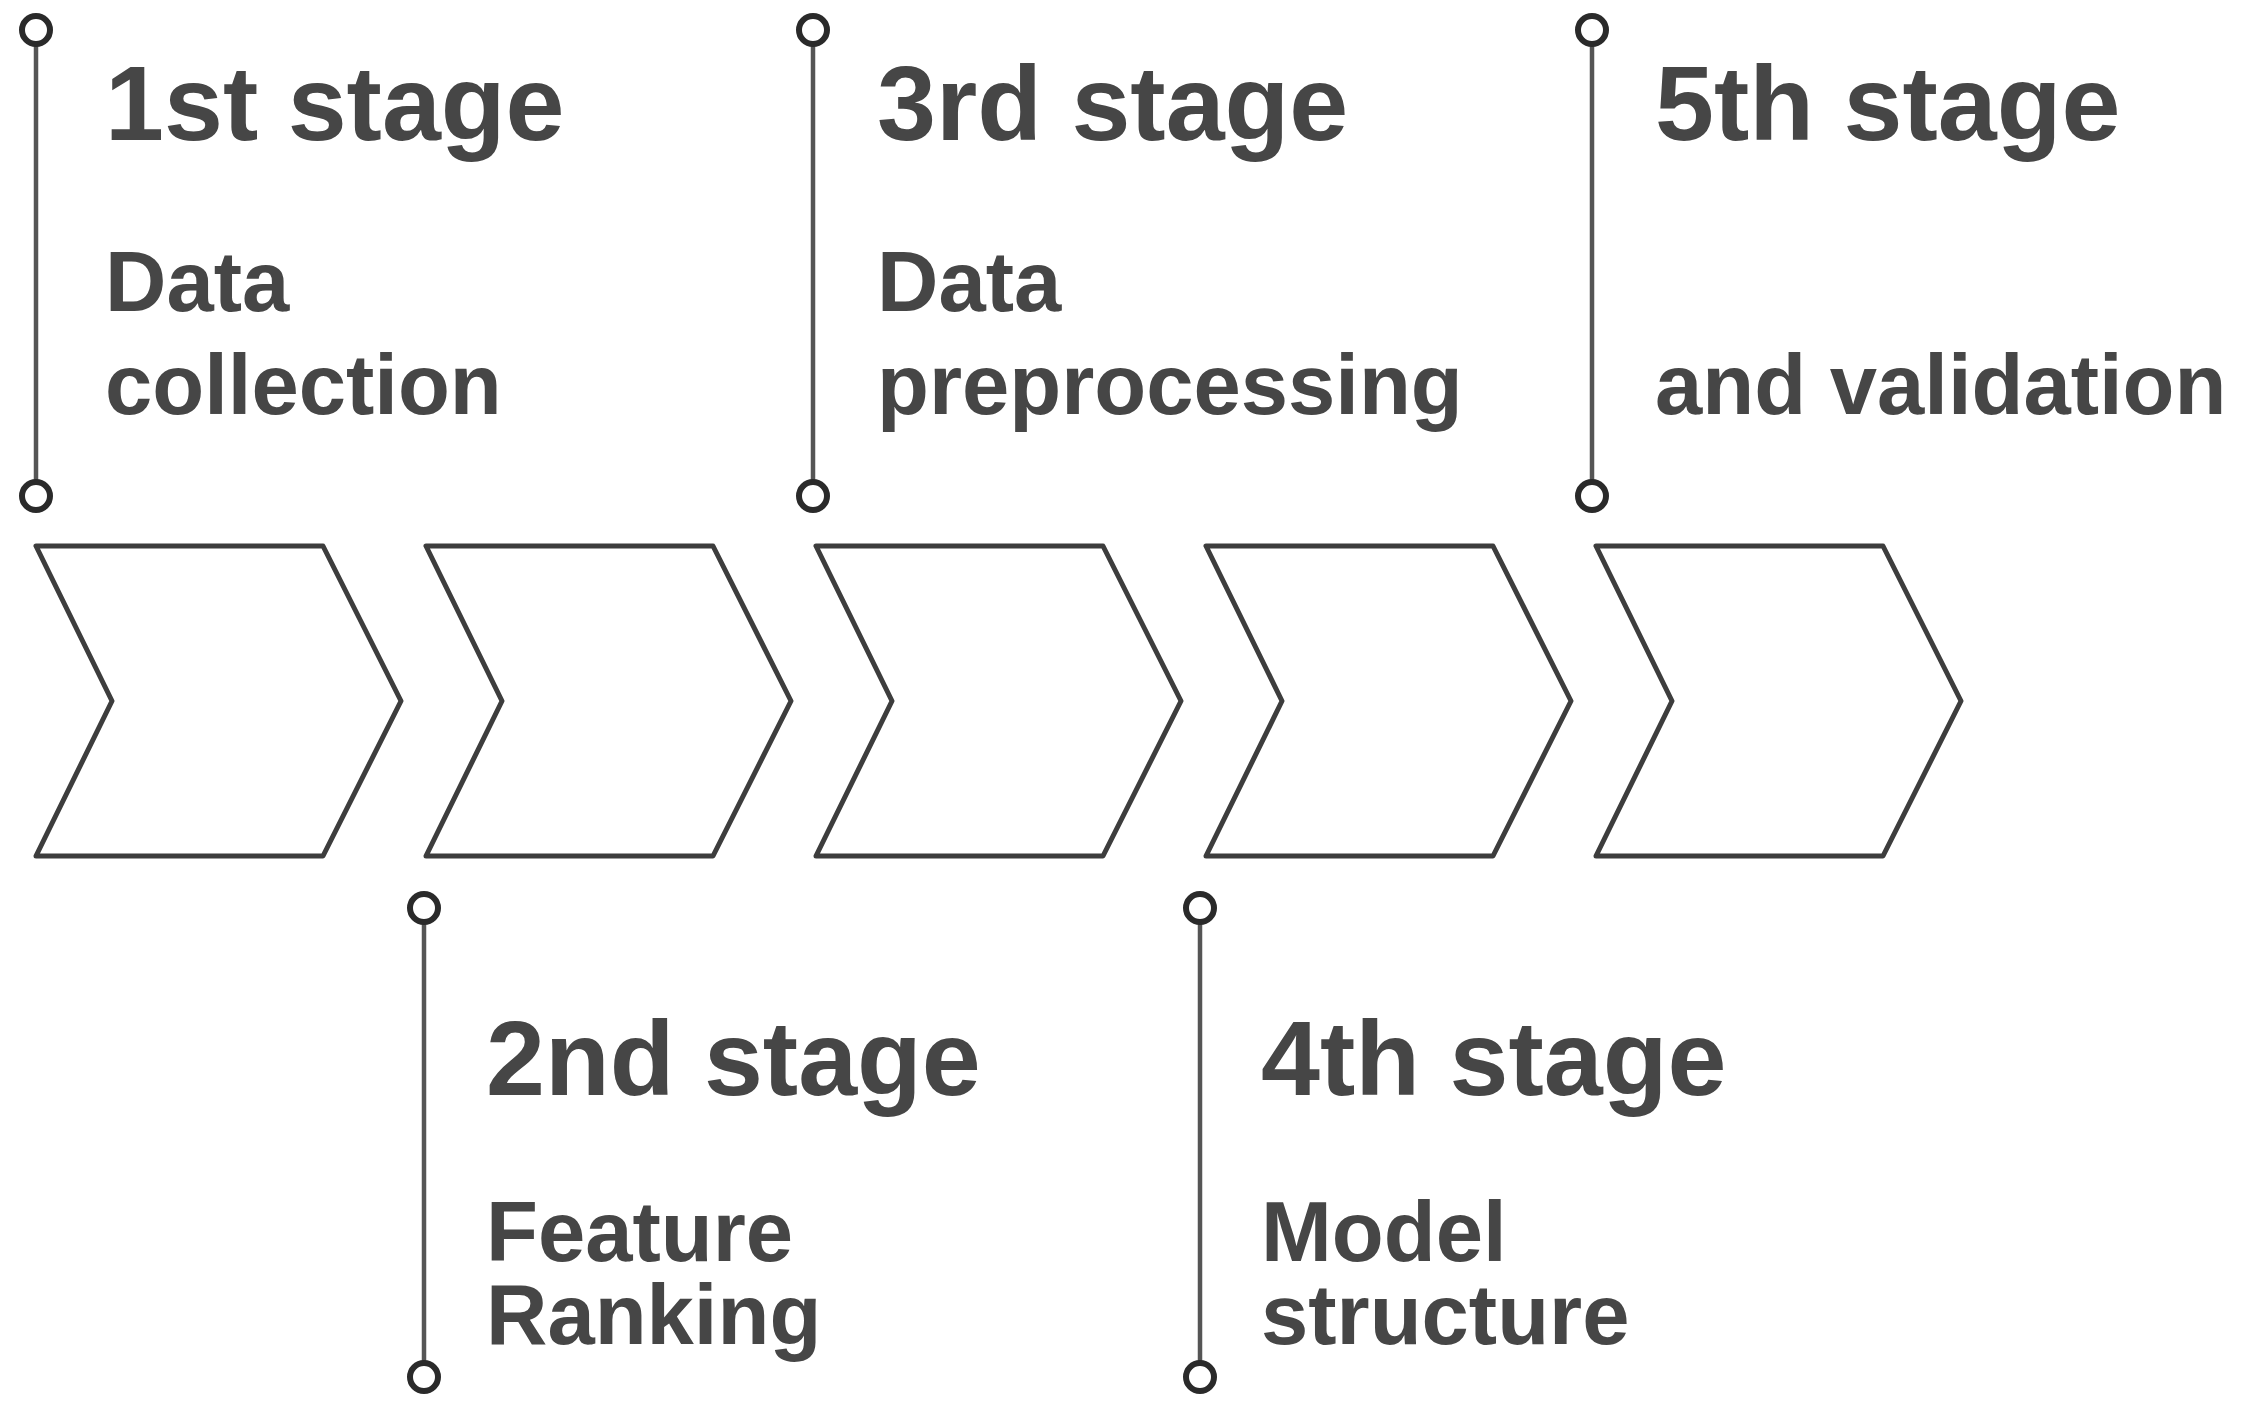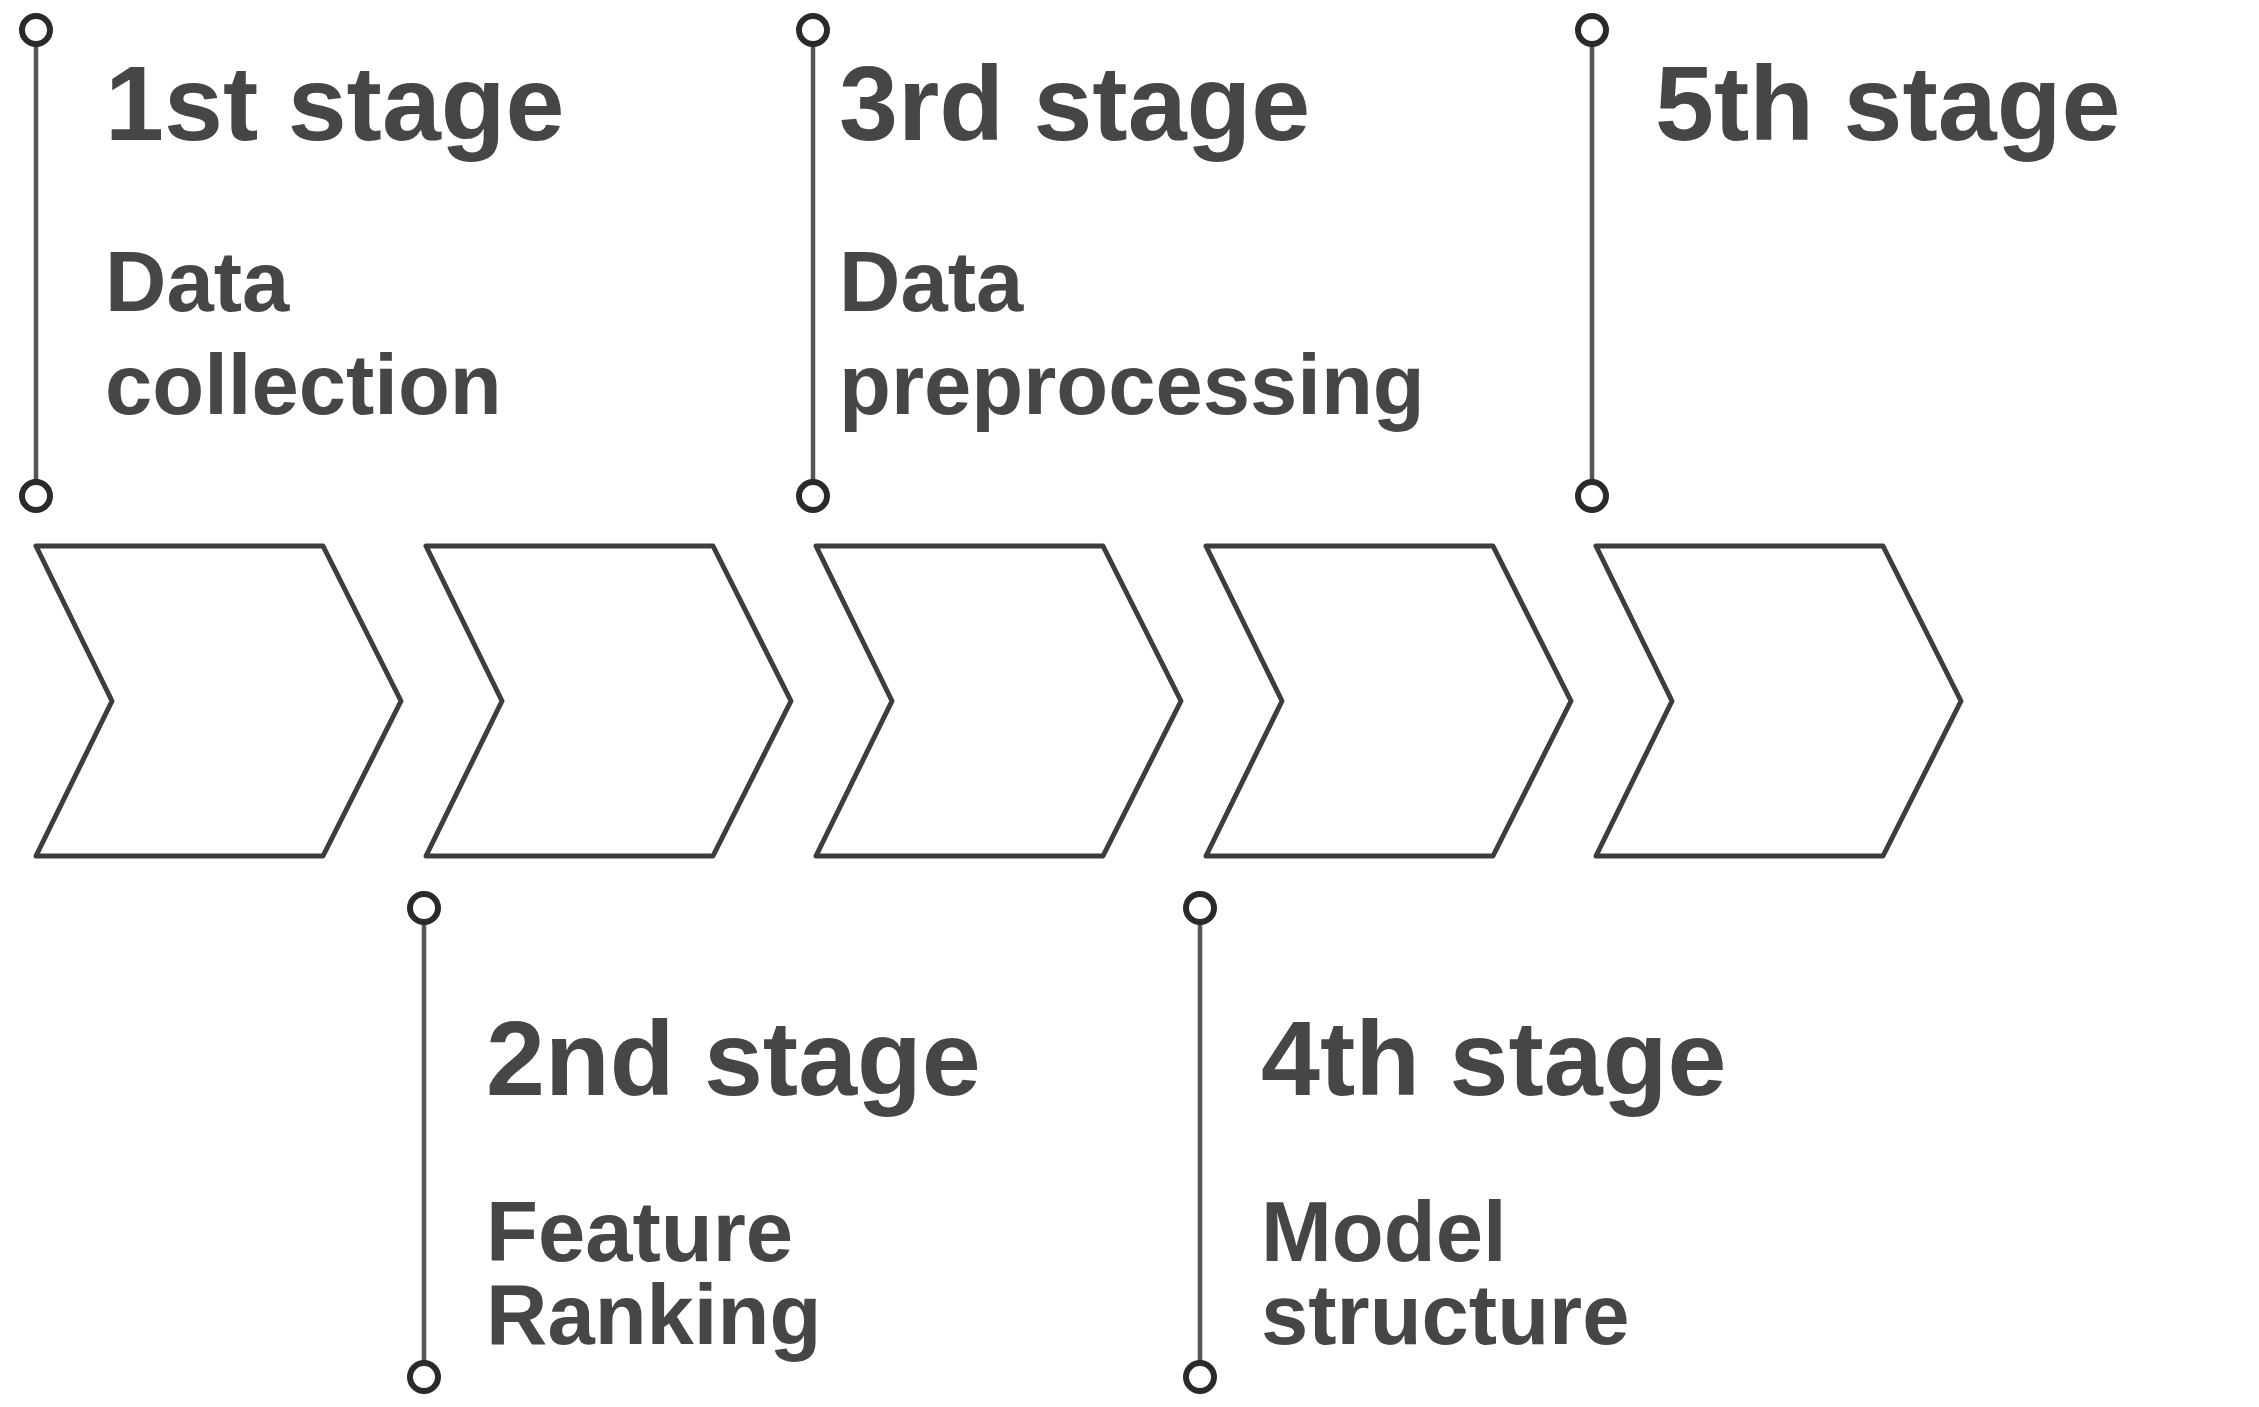--- a/index.html
+++ b/index.html
@@ -47,21 +47,21 @@
   .pos-top .stage-title { top: 50px; }
   .pos-top .desc-1 { top: 230px; }
   .pos-top .desc-2 { top: 333px; }
   
   .pos-bottom .stage-title { top: 1005px; }
   .pos-bottom .desc-1 { top: 1160px; margin-top: 20px; }
   .pos-bottom .desc-2 { top: 1263px; }
 
   .stage-1 { left: 105px;  width: 700px; }
   .stage-2 { left: 486px;  width: 700px; }
-  .stage-3 { left: 839px;  width: 700px; }
+  .stage-3 { left: 877px;  width: 700px; }
   .stage-4 { left: 1261px; width: 700px; }
   .stage-5 { left: 1655px; width: 604px; }
 </style>
 </head>
 <body>
 
 <div class="canvas">
 
   <svg class="diagram-layer" viewBox="0 0 2259 1407">
 
@@ -113,15 +113,16 @@
   </div>
 
   <div class="stage-label stage-4 pos-bottom">
     <div class="stage-title">4th stage</div>
     <div class="stage-desc desc-2">structure</div>
     <div class="stage-desc desc-1">Model</div>
   </div>
 
   <div class="stage-label stage-5 pos-top">
     <div class="stage-title">5th stage</div>
+    <div class="stage-desc desc-2">and validation</div>
   </div>
 
 </div>
 
 </body></html>

